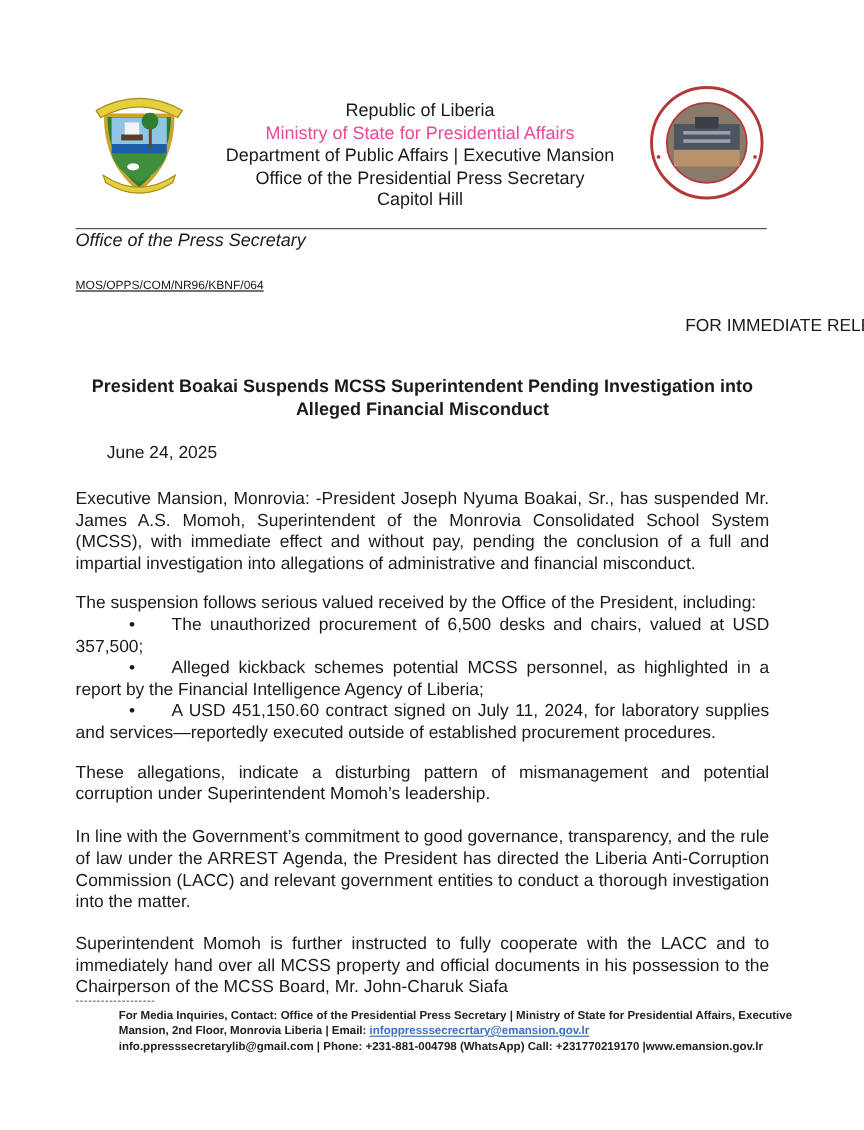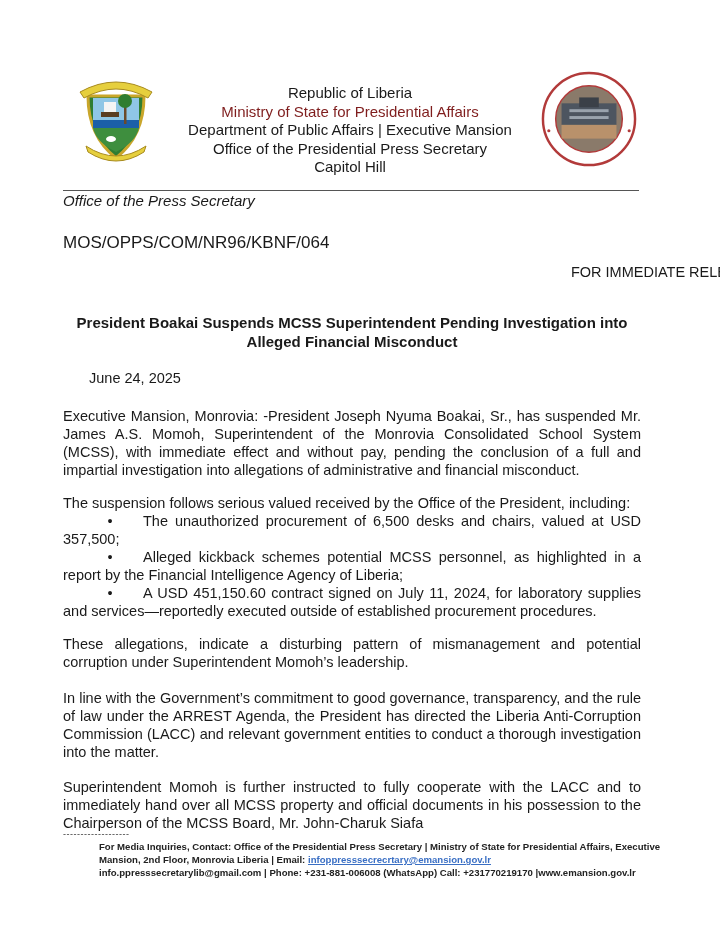--- a/index.html
+++ b/index.html
@@ -1,23 +1,23 @@
 <!DOCTYPE html>
 <html><head>
 <meta charset="utf-8">
 <style>
   html, body { margin:0; padding:0; background:#ffffff; }
   body { width:720px; height:942px; position:relative; overflow:hidden; font-family:"Liberation Sans", sans-serif; color:#1a1a1a; }
   .seal-left { position:absolute; left:66px; top:66px; width:100px; height:100px; }
   .seal-right { position:absolute; left:540px; top:70px; width:98px; height:98px; }
   .letterhead { position:absolute; left:180px; top:84px; width:340px; text-align:center; font-size:15px; line-height:18.5px; }
-  .letterhead .ministry { color:#7f1d1d; }
+  .letterhead .ministry { color:#ec4899; }
   .rule { position:absolute; left:63px; top:190px; width:576px; height:0; border-top:1.5px solid #555; }
   .office { position:absolute; left:63px; top:192px; font-style:italic; font-size:15px; }
-  .ref { position:absolute; left:63px; top:233px; font-size:17px; }
+  .ref { position:absolute; left:63px; top:233px; font-size:10px;text-decoration:underline; }
   .release { position:absolute; left:16px; width:720px; top:264px; text-align:right; font-size:14.5px;margin-left:20px; }
   .headline { position:absolute; left:63px; width:578px; top:313px; text-align:center; font-weight:bold; font-size:15px; line-height:19px; }
   .date { position:absolute; left:63px; top:370px; font-size:14.5px;margin-left:26px; }
   .para { position:absolute; left:63px; width:578px; font-size:14.5px; line-height:18px; text-align:justify; }
   .bullet { display:inline-block; width:66px; text-align:center; margin-left:14px; }
   .dashes { position:absolute; left:63px; top:829px; font-size:9px; letter-spacing:0.5px; color:#333; }
   .footer { position:absolute; left:63px; width:580px; top:840px; font-size:9.6px; font-weight:bold; line-height:13px; color:#222;margin-left:36px; }
   .footer .email-link { color:#3a6fc4; text-decoration:underline; }
 </style>
 </head>
@@ -78,14 +78,14 @@
   <div><span class="bullet">•</span><span>A USD 451,150.60 contract signed on July 11, 2024, for laboratory supplies and services—reportedly executed outside of established procurement procedures.</span></div>
 </div>
 
 <div class="para" style="top:635px;">These allegations, indicate a disturbing pattern of mismanagement and potential corruption under Superintendent Momoh’s leadership.</div>
 <div class="para" style="top:689px;">In line with the Government’s commitment to good governance, transparency, and the rule of law under the ARREST Agenda, the President has directed the Liberia Anti-Corruption Commission (LACC) and relevant government entities to conduct a thorough investigation into the matter.</div>
 <div class="para" style="top:778px;">Superintendent Momoh is further instructed to fully cooperate with the LACC and to immediately hand over all MCSS property and official documents in his possession to the Chairperson of the MCSS Board, Mr. John-Charuk Siafa</div>
 
 <div class="dashes">-------------------</div>
 <div class="footer">
   <span>For Media Inquiries, Contact: Office of the Presidential Press Secretary | Ministry of State for Presidential Affairs, Executive Mansion, 2nd Floor, Monrovia Liberia | Email: </span><span class="email-link">infoppresssecrecrtary@emansion.gov.lr</span><br>
-  <span>info.ppresssecretarylib@gmail.com | Phone: +231-881-006008 (WhatsApp) Call: +231770219170 |www.emansion.gov.lr</span>
+  <span>info.ppresssecretarylib@gmail.com | Phone: +231-881-004798 (WhatsApp) Call: +231770219170 |www.emansion.gov.lr</span>
 </div>
 
 </body></html>

